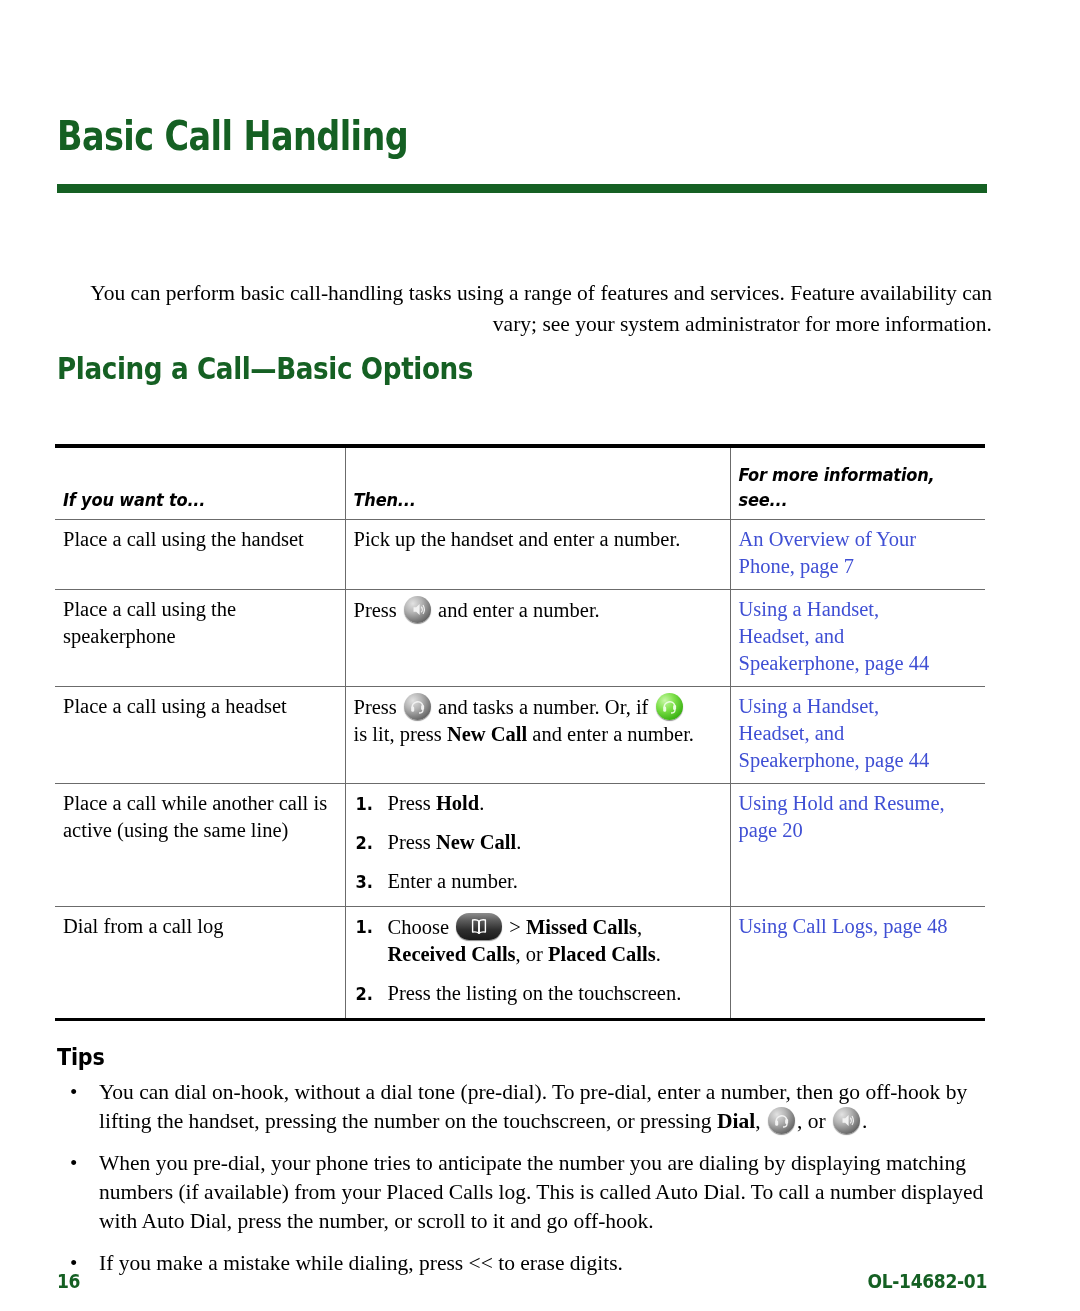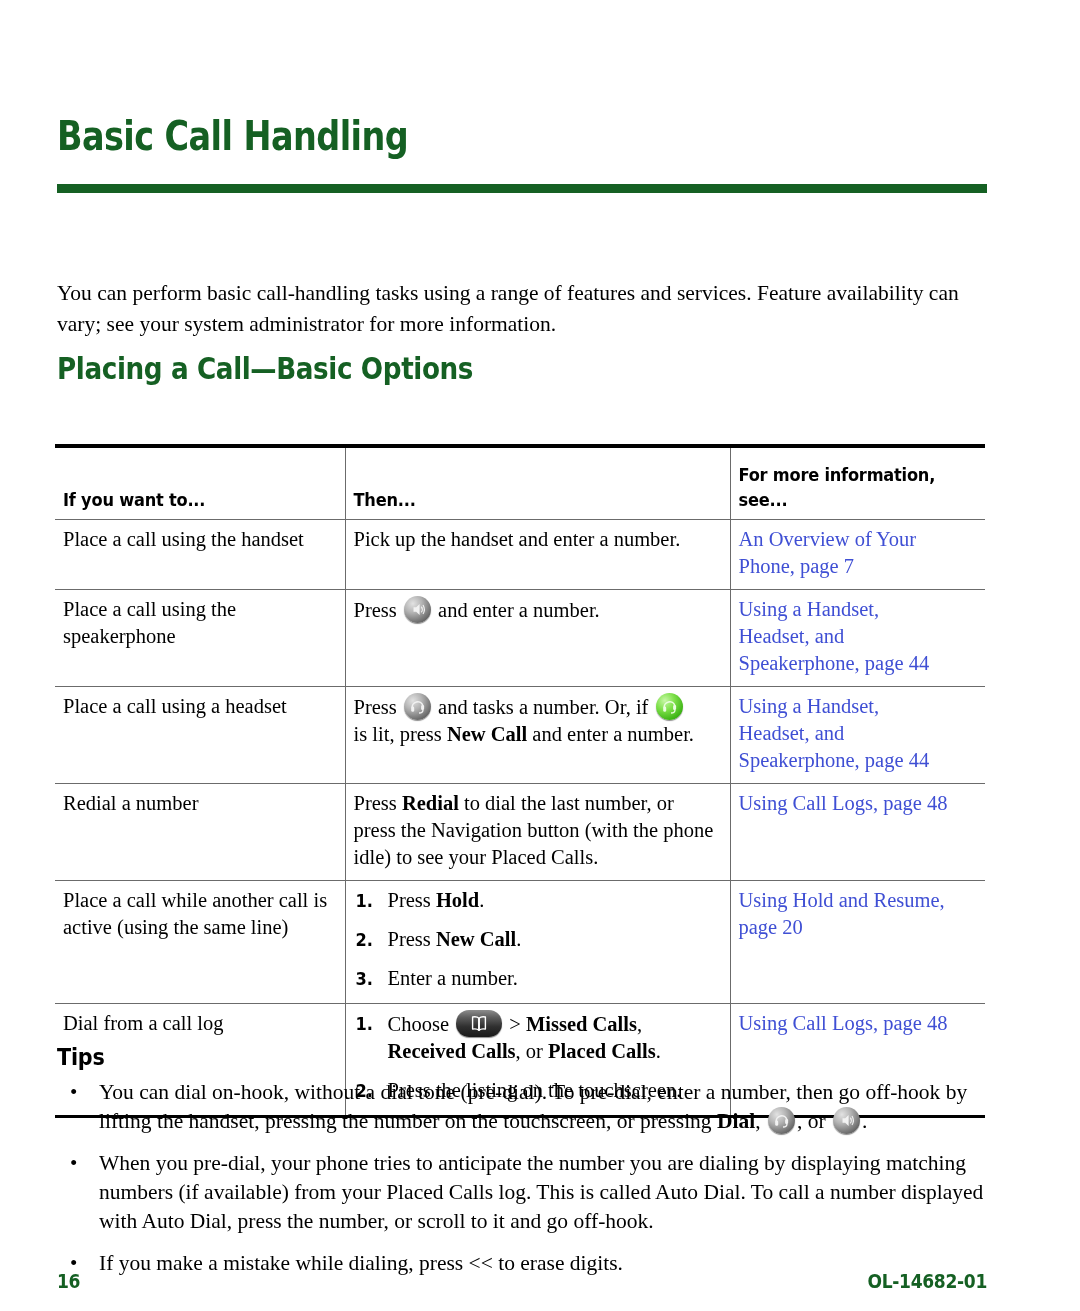--- a/index.html
+++ b/index.html
@@ -46,21 +46,21 @@
   }
 
   
   .intro-para {
     position: absolute;
     left: 57px;
     top: 240px;
     width: 935px;
     font-size: 21.5px;
     line-height: 31px;
-    text-align: left;
+    text-align: right;
   }
   .section-head {
     position: absolute;
     left: 57px;
     top: 334px;
     font-family: "DejaVu Sans Condensed", "Liberation Sans Narrow", "Liberation Sans", sans-serif;
     font-weight: bold;
     font-size: 31px;
     color: #156023;
     letter-spacing: -0.4px;
@@ -100,20 +100,21 @@
     font-family: "DejaVu Sans Condensed", "Liberation Sans Narrow", "Liberation Sans", sans-serif;
     font-weight: bold;
     font-size: 18px;
     line-height: 25px;
     vertical-align: bottom;
     padding-bottom: 7px;
     padding-top: 8px;
     height: 56px;
     text-align: left;
     letter-spacing: -0.2px;
+    font-style: italic;
   }
   .calls-table thead tr {
     border-top: 4px solid #000;
     border-bottom: 1.2px solid #6b6b6b;
   }
   .calls-table tbody tr {
     border-bottom: 1.2px solid #6b6b6b;
   }
   .calls-table tbody tr.last-row {
     border-bottom: 3px solid #000;
@@ -315,31 +316,20 @@
           <b>New Call</b>
           <span>and enter a number.</span>
         </td>
         <td class="col-3 xref">
           <span class="xref-line">Using a Handset,</span>
           <span class="xref-line">Headset, and</span>
           <span class="xref-line">Speakerphone, page 44</span>
         </td>
       </tr>
 
-      <tr>
-        <td class="col-1">Redial a number</td>
-        <td class="col-2">
-          <span>Press</span>
-          <b>Redial</b>
-          <span>to dial the last number, or press the Navigation button (with the phone idle) to see your Placed Calls.</span>
-        </td>
-        <td class="col-3 xref">
-          <span class="xref-line">Using Call Logs, page 48</span>
-        </td>
-      </tr>
 
       <tr>
         <td class="col-1">Place a call while another call is active (using the same line)</td>
         <td class="col-2">
           <ol class="steps">
             <li>
               <span class="num">1.</span>
               <span>Press </span><b>Hold</b><span>.</span>
             </li>
             <li>

